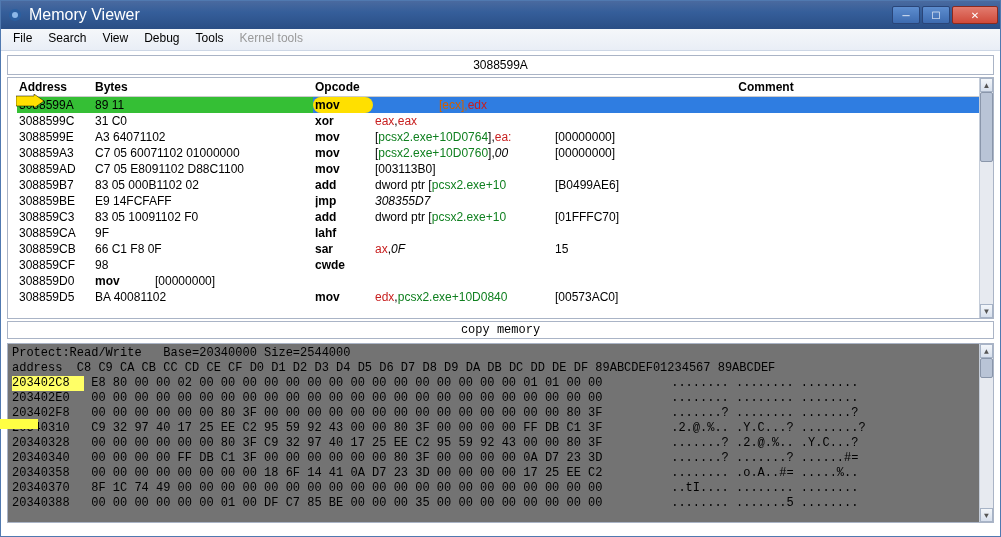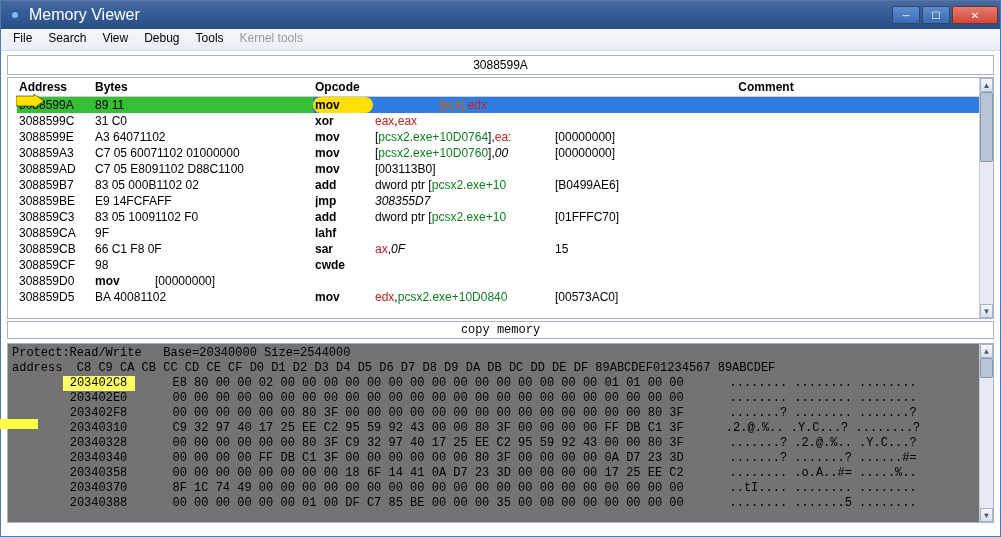--- a/index.html
+++ b/index.html
@@ -41,21 +41,21 @@
 .copy-mem { margin: 2px 6px 4px 6px; border: 1px solid #aab4c6; height: 18px; display:flex; align-items:center; justify-content:center; font-family: 'Courier New', monospace; background:#fff; }
 .hex-pane { margin: 0 6px 4px 6px; border: 1px solid #aab4c6; height: 180px; display:flex; font-family:'Courier New',monospace; font-size:12px; line-height:15px; background:#737373; }
 .hex-body { flex:1; padding:2px 4px; white-space:pre; overflow:hidden; }
 .hex-body .hl-addr { background:#ffff66; }
 .arrow-wrap { position:absolute; left:16px; top:94px; z-index:5;}
 .arrow2 { position:absolute; left:0; top:419px; width:38px; height:10px; background:#ffff44; z-index:5;}
 .g { color:#108020; }
 .bl { color:#000000;font-style:italic; }
 .r { color:#c82020; }
 .or { color:#d06000; }
-.hex-row { display:block;text-align:center; }
+.hex-row { display:block; }
 .hex-addr { display:inline-block; width: 72px; }
 .hex-bytes { display:inline-block; width: 580px; }
 .hex-ascii { display:inline-block; width: 210px; }
 </style>
 </head>
 <body>
 
 <div class="titlebar">
   <span class="app-icon">
     <svg width="16" height="16" viewBox="0 0 16 16">

